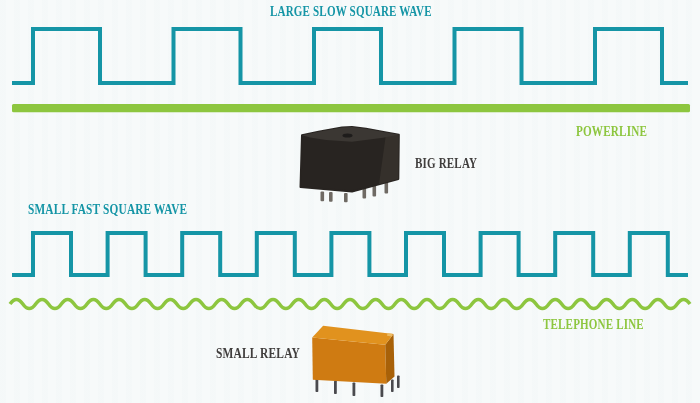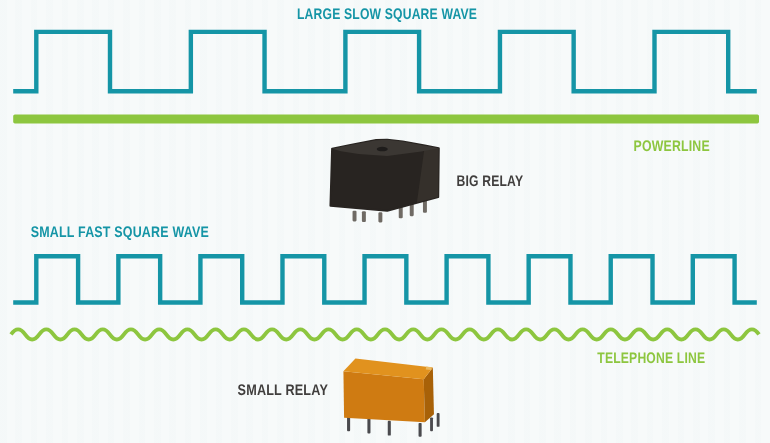--- a/index.html
+++ b/index.html
@@ -1,21 +1,21 @@
 <!DOCTYPE html>
 <html><head>
 <meta charset="utf-8">
 <style>
   html,body{margin:0;padding:0;background:#fff;}
   #canvas{
     position:relative;
     width:700px;height:403px;
     overflow:hidden;
     background:#f7fafa;
-    font-family:Liberation Sans, sans-serif;
+    font-family:Liberation Serif, serif;
   }
   #canvas::before{
     content:"";
     position:absolute;inset:0;
     background:repeating-linear-gradient(90deg, rgba(213,227,231,0.07) 0 6px, rgba(255,255,255,0) 6px 14px);
     pointer-events:none;
   }
   .label{
     position:absolute;
     font-weight:bold;

